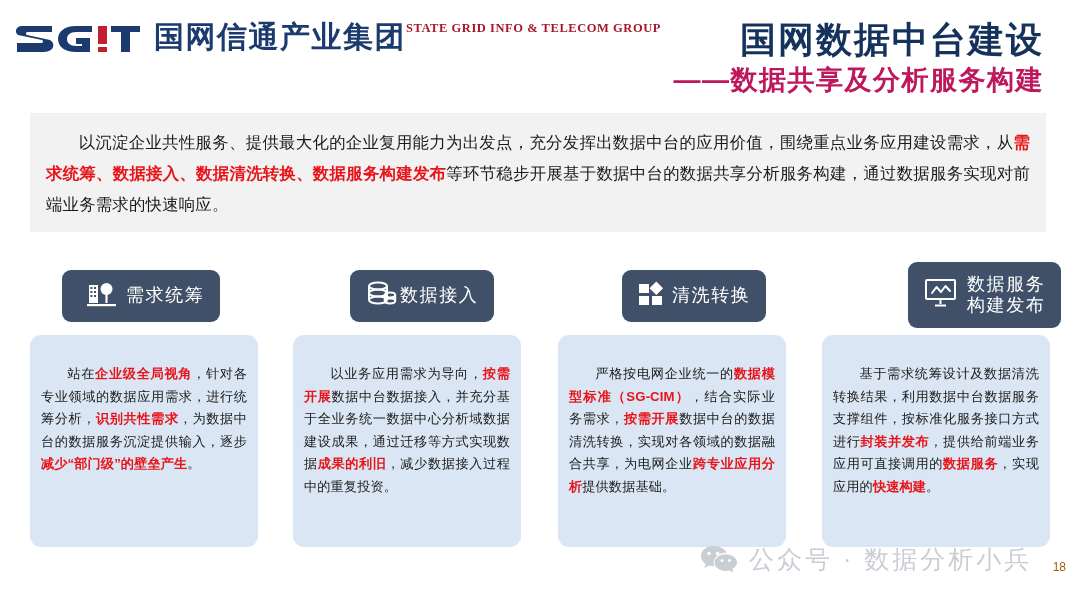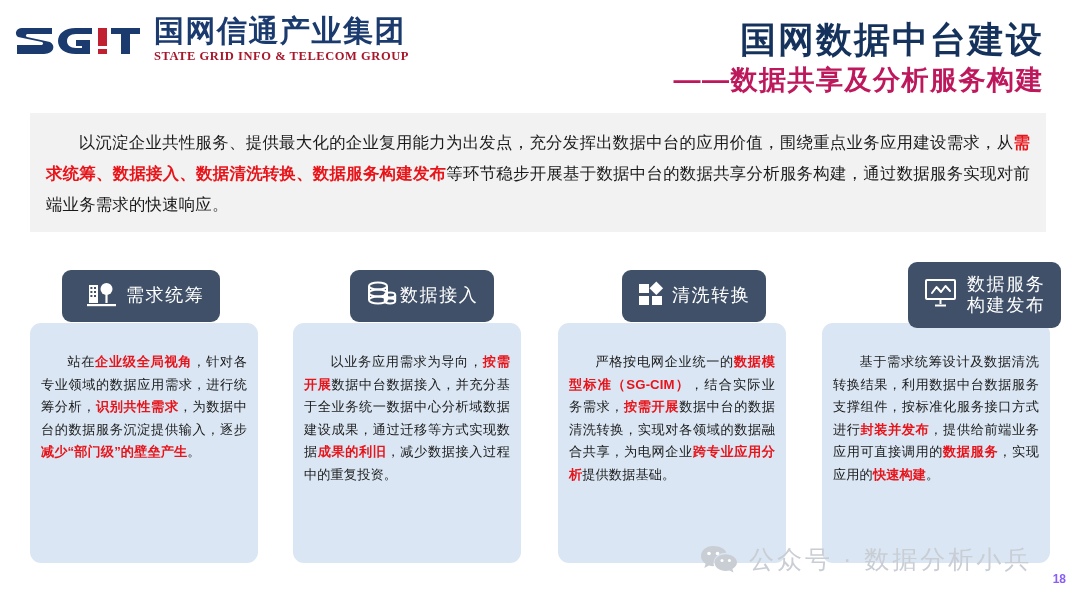--- a/index.html
+++ b/index.html
@@ -16,21 +16,21 @@
   }
 
   
   .logo-zone {
     position: absolute; left: 14px; top: 14px;
     display: flex; align-items: center; gap: 14px;
   }
   .logo-mark {
     width: 126px; height: 46px; position: relative; flex: none;
   }
-  .logo-text-block { display: flex; flex-direction: column; }
+  .logo-text-block { display: flex; flex-direction: row; }
   .logo-cn {
     font-family: "Liberation Sans", "DejaVu Sans", sans-serif;
     font-size: 30px; font-weight: bold; color: #1b3b6f;
     letter-spacing: 1.5px; line-height: 1.12;
   }
   .logo-en {
     font-family: "Liberation Serif", "DejaVu Serif", serif;
     font-size: 12.5px; font-weight: bold; color: #a8162a;
     letter-spacing: 0.55px; line-height: 1.25; margin-top: 1px;
   }
@@ -60,21 +60,21 @@
     font-size: 16.4px; color: #1a1a1a; line-height: 31px;
     text-indent: 2em; text-align: justify; letter-spacing: 0.2px;
   }
   .intro-text .hl { color: #e8141a; font-weight: bold; }
 
   
   .card {
     position: absolute;
     background: #dae6f3;
     border-radius: 11px;
-    top: 323px; height: 240px;
+    top: 335px; height: 212px;
   }
   .card-body {
     position: absolute;
     left: 11px; right: 11px; top: 28px;
     font-size: 13.2px; line-height: 22.5px;
     color: #1a1a1a; text-align: justify; text-indent: 2em;
     letter-spacing: 0.1px;
   }
   .card-body .hl { color: #e8141a; font-weight: bold; }
 
@@ -95,22 +95,22 @@
 
   
   .footer {
     position: absolute; left: 700px; top: 543px;
     display: flex; gap: 11px;
   }
   .footer-text {
     font-size: 25px; color: #c9cdd4; letter-spacing: 3px;
   }
   .page-num {
-    position: absolute; right: 14px; top: 572px;
-    font-size: 12px; color: #8b5cf6; font-weight: bold;
+    position: absolute; right: 14px; top: 560px;
+    font-size: 12px; color: #a16207;
   }
 </style>
 </head>
 <body>
 
 <div id="slide">
 
   <div class="logo-zone">
     <div class="logo-mark">
       <svg width="126" height="46" viewBox="0 0 126 46" xmlns="http://www.w3.org/2000/svg">

